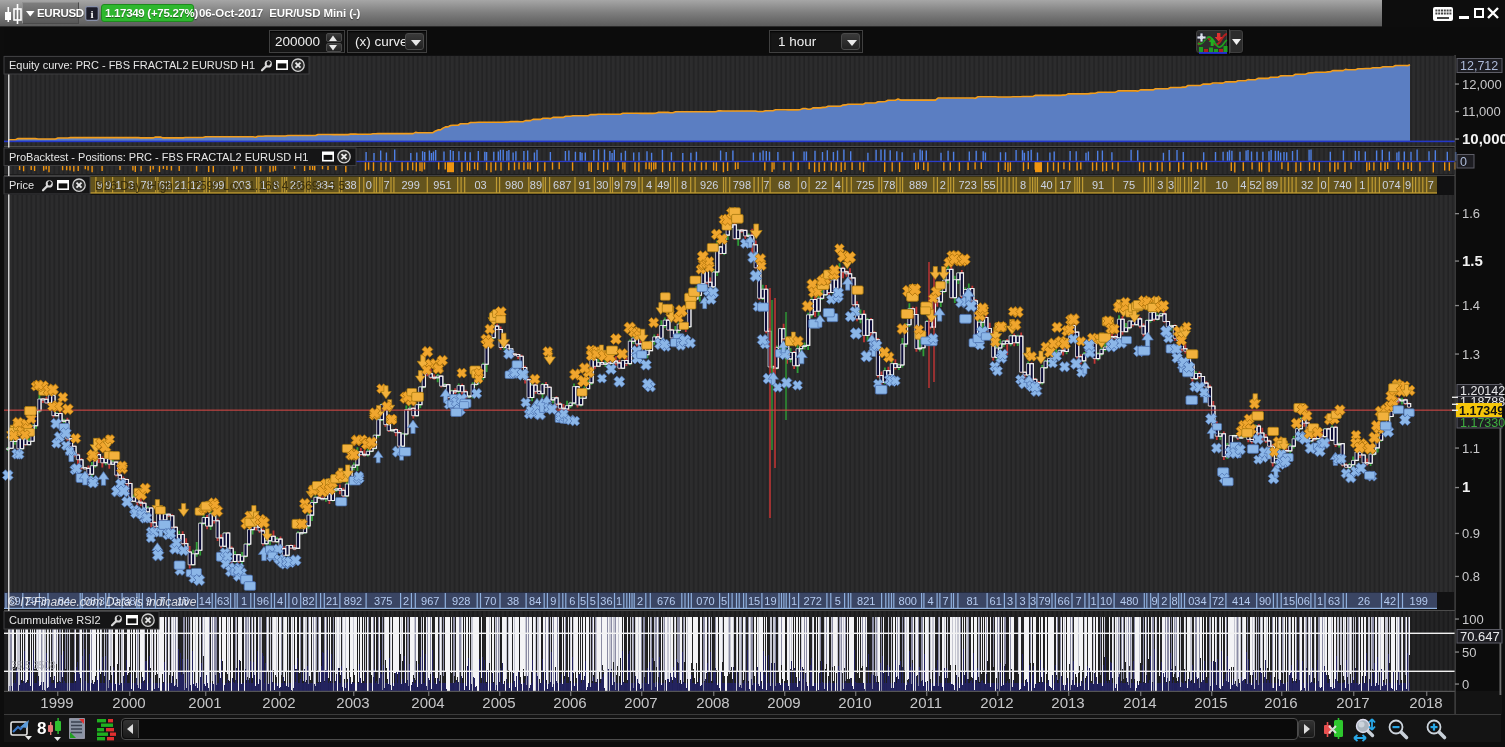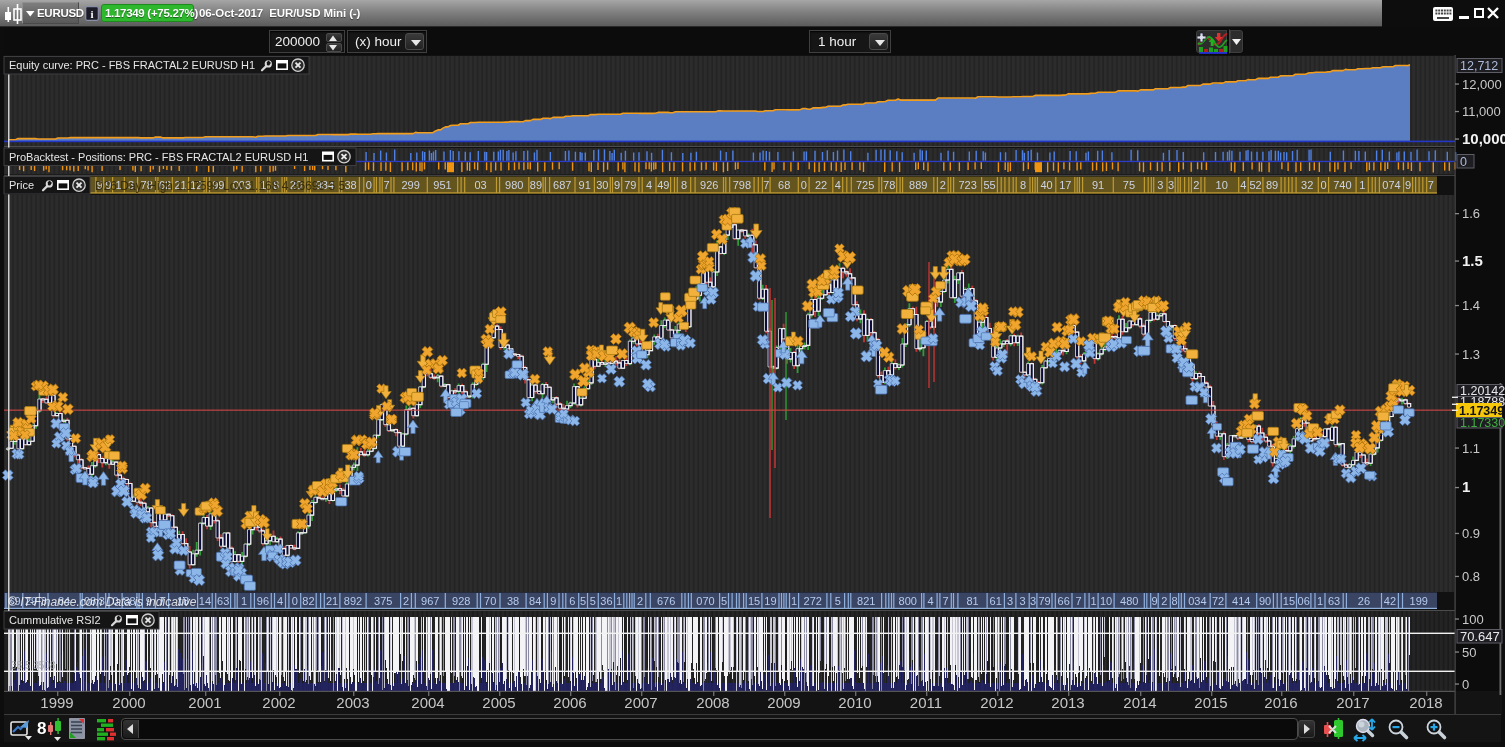--- a/index.html
+++ b/index.html
@@ -1003,24 +1003,24 @@
    <div class="sbtn" style="top:2px"></div>
         <div class="sbtn" style="top:12px"></div>
    <svg class="abs" style="right:6px;top:4px" width="9" height="6">
           <path d="M0,6 h8 l-4,-5.5 z" fill="#e8e8e8"></path>
         </svg>
    <svg class="abs" style="right:6px;top:14px" width="9" height="6">
           <path d="M0,0 h8 l-4,5.5 z" fill="#e8e8e8"></path>
         </svg>
  </div>
  <div class="combo" style="left:343px;top:3px;width:80px">
-        <span style="position:absolute;left:7px;top:3px">(x) hour</span>
+        <span style="position:absolute;left:7px;top:3px">(x) curve</span>
         <div class="dbtn"></div>
       </div>
- <div class="combo" style="left:805px;top:3px;width:82px">
+ <div class="combo" style="left:765px;top:3px;width:94px">
         <span style="position:absolute;left:8px;top:3px">1 hour</span>
         <div class="dbtn"></div>
       </div>
  <div class="abs" style="left:1191px;top:2px;width:33px;height:25px;background:#2c2c2c;border:1px solid #0a0a0a;border-radius:4px 0 0 4px;box-shadow:inset 0 0 0 1px #3e3e3e">
   <svg width="31" height="23" style="margin:1px">
    <path d="M1,14 C5,8 8,4 12,8 S18,16 22,12 26,3 30,3" stroke="#b02020" stroke-width="1.8" fill="none"></path>
    <path d="M1,12 C5,16 8,6 12,6 S18,15 22,16 27,10 30,9" stroke="#1fa01f" stroke-width="1.8" fill="none"></path>
    <rect x="2" y="16" width="4" height="5" fill="#1fa01f"></rect>
           <rect x="7" y="18" width="4" height="3" fill="#b02020"></rect>
    <rect x="12" y="16.5" width="4" height="4.5" fill="#1fa01f"></rect>

